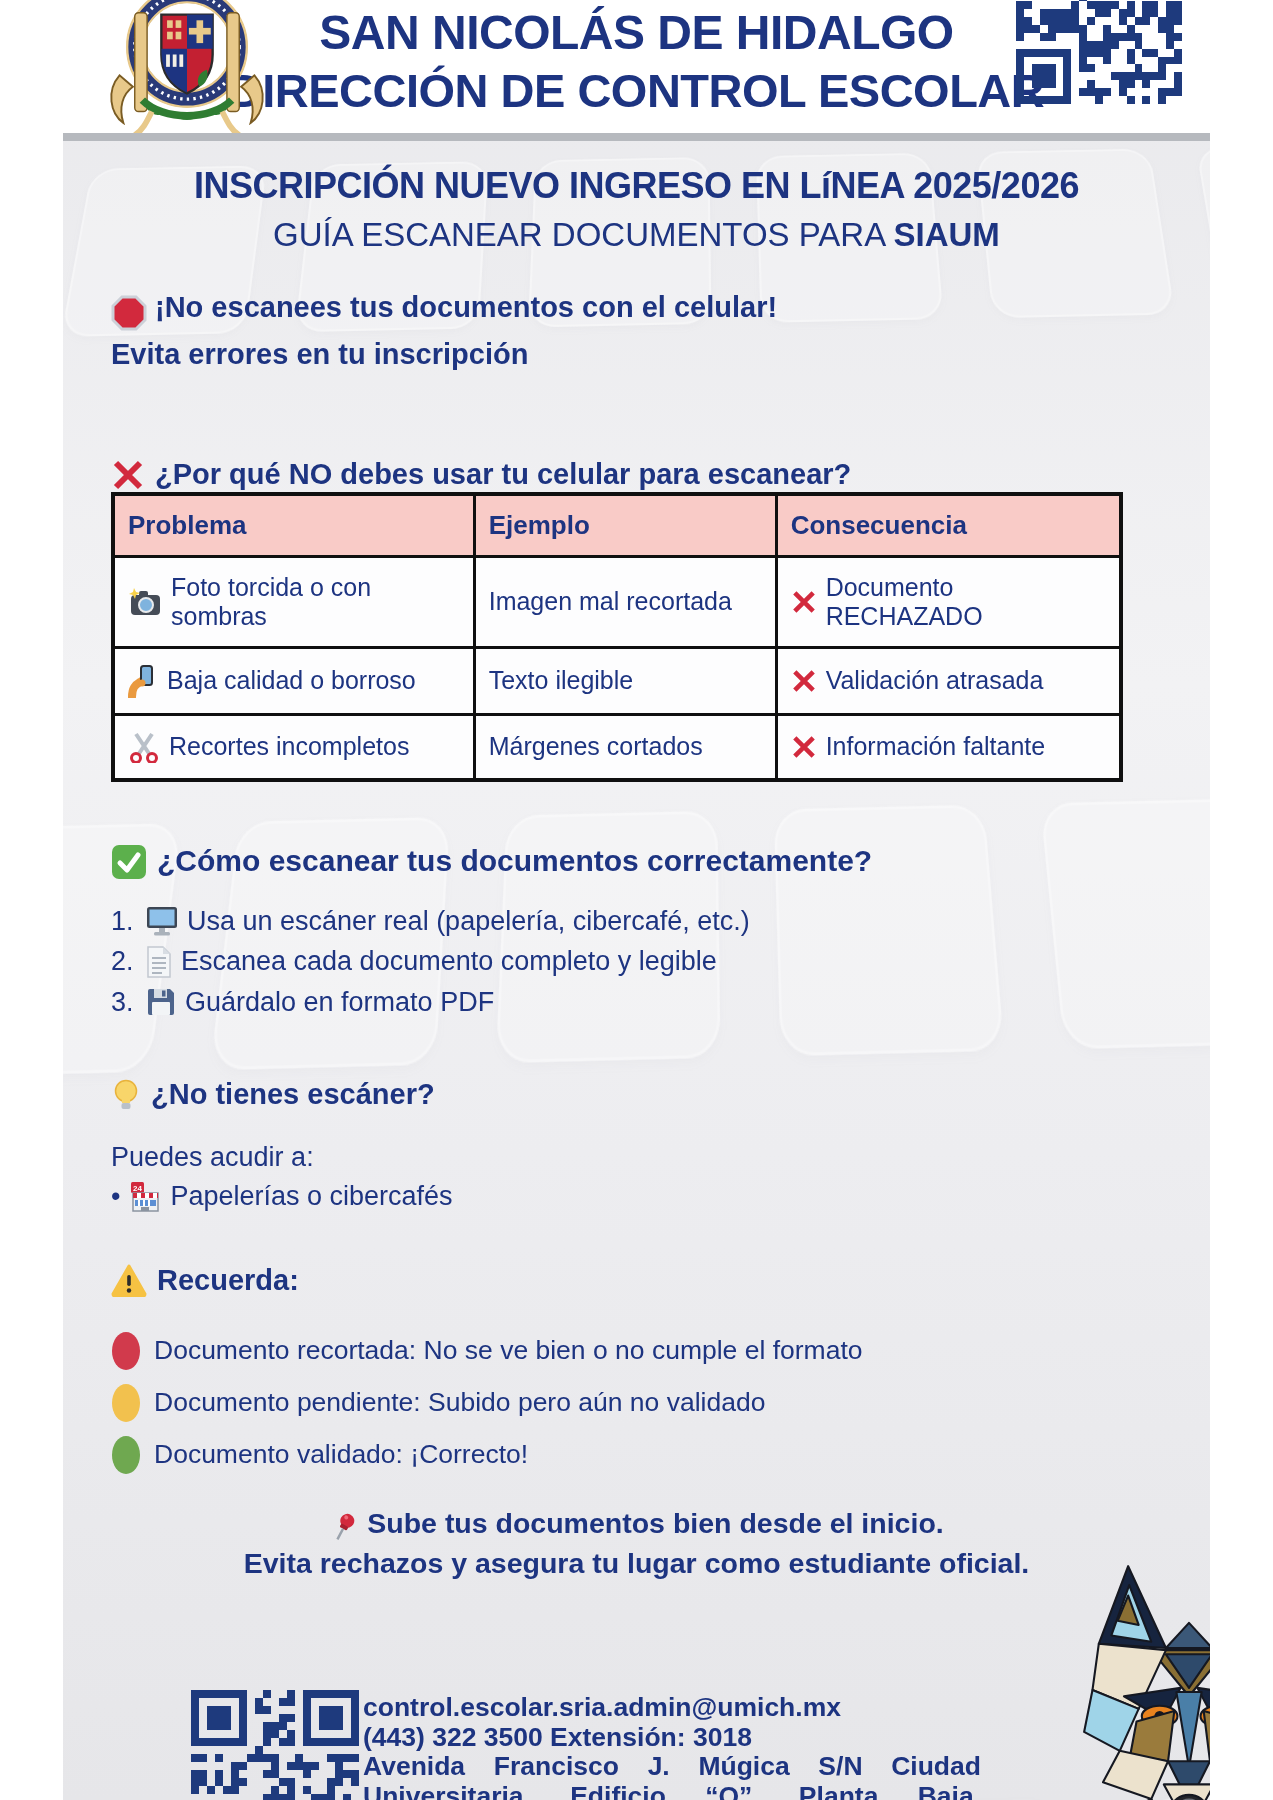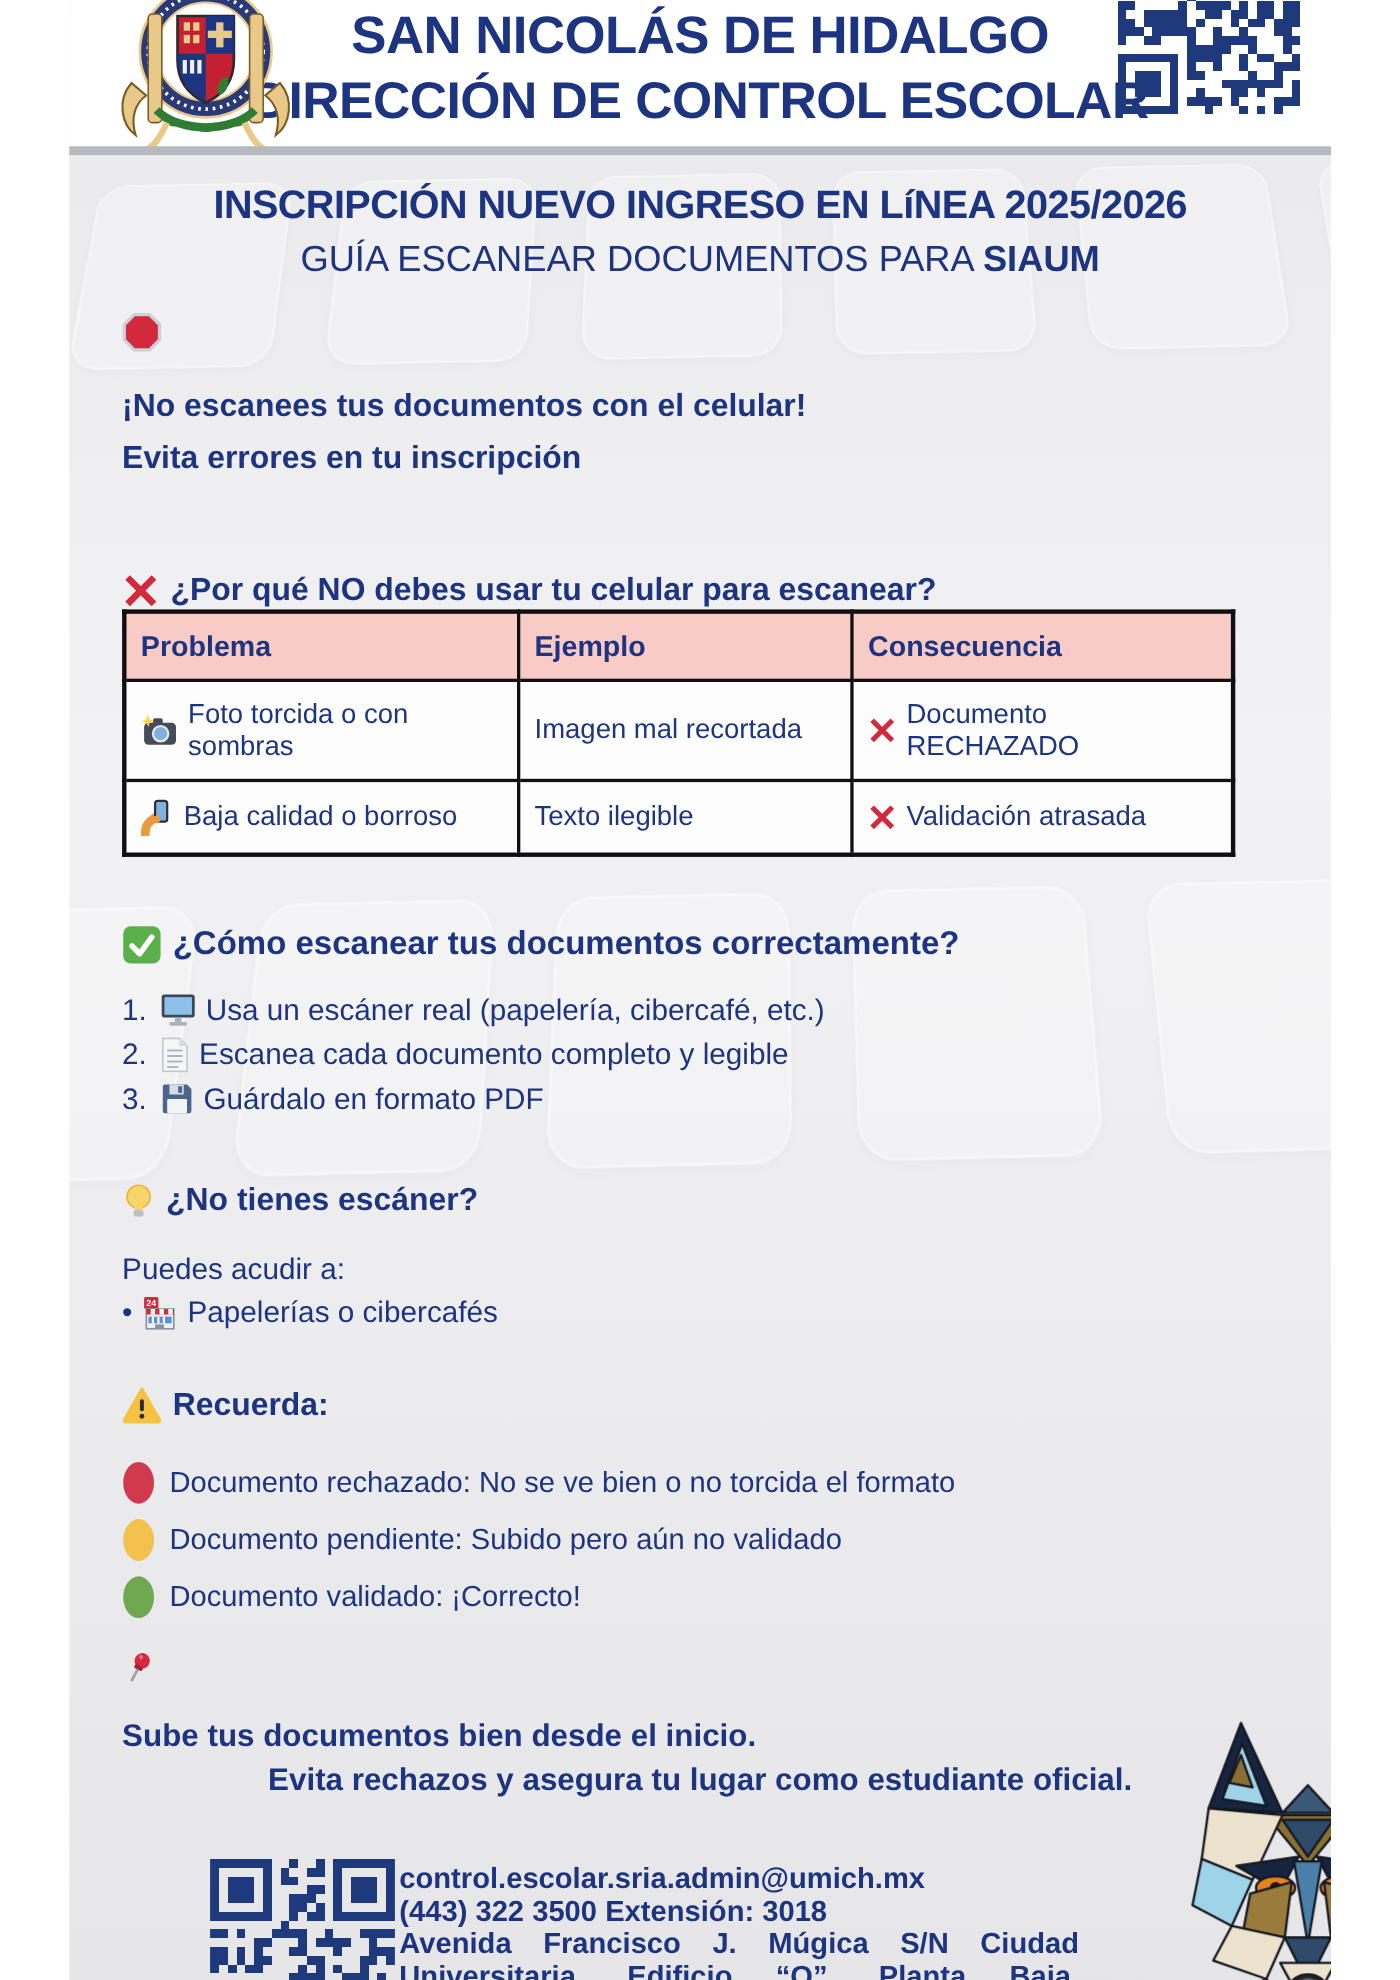--- a/index.html
+++ b/index.html
@@ -26,21 +26,21 @@
   #qr-top{right:28px;top:-62px;width:166px;height:166px;}
   #qr-bottom{left:128px;top:1690px;width:168px;height:168px;z-index:2;}
   .strip{position:relative;z-index:3;height:8px;background:#b6b9be;}
   
   .content{position:relative;z-index:1;padding:0 48px;}
   .hero{padding-top:24px;text-align:center;}
   .hero-title{font-size:36px;font-weight:800;letter-spacing:-.5px;}
   .hero-sub{font-size:33px;margin-top:9px;font-weight:400;}
   .hero-sub b{font-weight:800;}
   .intro{margin-top:30px;font-size:29px;font-weight:700;line-height:1.62;}
-  .iline{display:flex;align-items:flex-start;gap:26px;flex-direction:column;}
+  .iline{display:flex;align-items:flex-end;gap:8px;}
   .section-head{display:flex;align-items:flex-start;gap:10px;font-size:29px;font-weight:800;}
   .why-head{margin-top:80px;}
   table.cmp{border-collapse:collapse;width:1012px;border:4px solid #101010;background:#fdfdfe;}
   .cmp th,.cmp td{border:3px solid #101010;text-align:left;vertical-align:middle;}
   .cmp th{background:#f9cbc7;font-size:26px;font-weight:800;padding:14px 13px;}
   .cmp td{font-size:25px;padding:15px 13px;}
   .cmp .c1{width:358px;} .cmp .c2{width:300px;} .cmp .c3{width:336px;}
   .cell{display:flex;align-items:center;gap:9px;}
   .how-head{margin-top:62px;font-size:30px;}
   .steps{margin-top:26px;}
@@ -208,20 +208,41 @@
             <td><span>Texto ilegible</span></td>
             <td>
                 <div class="cell">
               <svg class="icon" width="26" height="26" viewBox="0 0 34 34">
                     <path d="M5 5 L29 29 M29 5 L5 29" stroke="#d2293d" stroke-width="6" fill="none"></path>
                   </svg>
               <span>Validación atrasada</span>
                 </div>
               </td>
           </tr>
+          <tr>
+            <td>
+                <div class="cell">
+              <svg class="icon" width="32" height="32" viewBox="0 0 32 32">
+                <path d="M8,3 L22,24 M24,3 L10,24" stroke="#b9c0c9" stroke-width="4"></path>
+                <circle cx="8" cy="27" r="4.5" fill="none" stroke="#d2293d" stroke-width="3"></circle>
+                <circle cx="24" cy="27" r="4.5" fill="none" stroke="#d2293d" stroke-width="3"></circle>
+              </svg>
+              <span>Recortes incompletos</span>
+                </div>
+              </td>
+            <td><span>Márgenes cortados</span></td>
+            <td>
+                <div class="cell">
+              <svg class="icon" width="26" height="26" viewBox="0 0 34 34">
+                    <path d="M5 5 L29 29 M29 5 L5 29" stroke="#d2293d" stroke-width="6" fill="none"></path>
+                  </svg>
+              <span>Información faltante</span>
+                </div>
+              </td>
+          </tr>
         </tbody>
       </table>
     </section>
 
     <section>
       <div class="section-head how-head">
         <svg class="icon" width="36" height="36" viewBox="0 0 36 36">
           <rect x="1" y="1" width="34" height="34" rx="7" fill="#5cb04c"></rect>
           <polyline points="9,19 16,26 27,11" fill="none" stroke="#ffffff" stroke-width="5" stroke-linecap="round" stroke-linejoin="round"></polyline>
         </svg>
@@ -297,21 +318,21 @@
           <rect x="16.2" y="11" width="3.6" height="11" rx="1.8" fill="#2b2b2b"></rect>
           <circle cx="18" cy="26.5" r="2.2" fill="#2b2b2b"></circle>
         </svg>
         <span>Recuerda:</span>
       </div>
       <div class="statuses">
         <div class="status">
           <svg class="icon" width="30" height="40" viewBox="0 0 30 40">
               <ellipse cx="15" cy="20" rx="14" ry="19" fill="#d13a4c"></ellipse>
             </svg>
-          <span>Documento rechazado: No se ve bien o no torcida el formato</span>
+          <span>Documento recortada: No se ve bien o no cumple el formato</span>
         </div>
         <div class="status">
           <svg class="icon" width="30" height="40" viewBox="0 0 30 40">
               <ellipse cx="15" cy="20" rx="14" ry="19" fill="#f2c14e"></ellipse>
             </svg>
           <span>Documento pendiente: Subido pero aún no validado</span>
         </div>
         <div class="status">
           <svg class="icon" width="30" height="40" viewBox="0 0 30 40">
               <ellipse cx="15" cy="20" rx="14" ry="19" fill="#6fa850"></ellipse>

